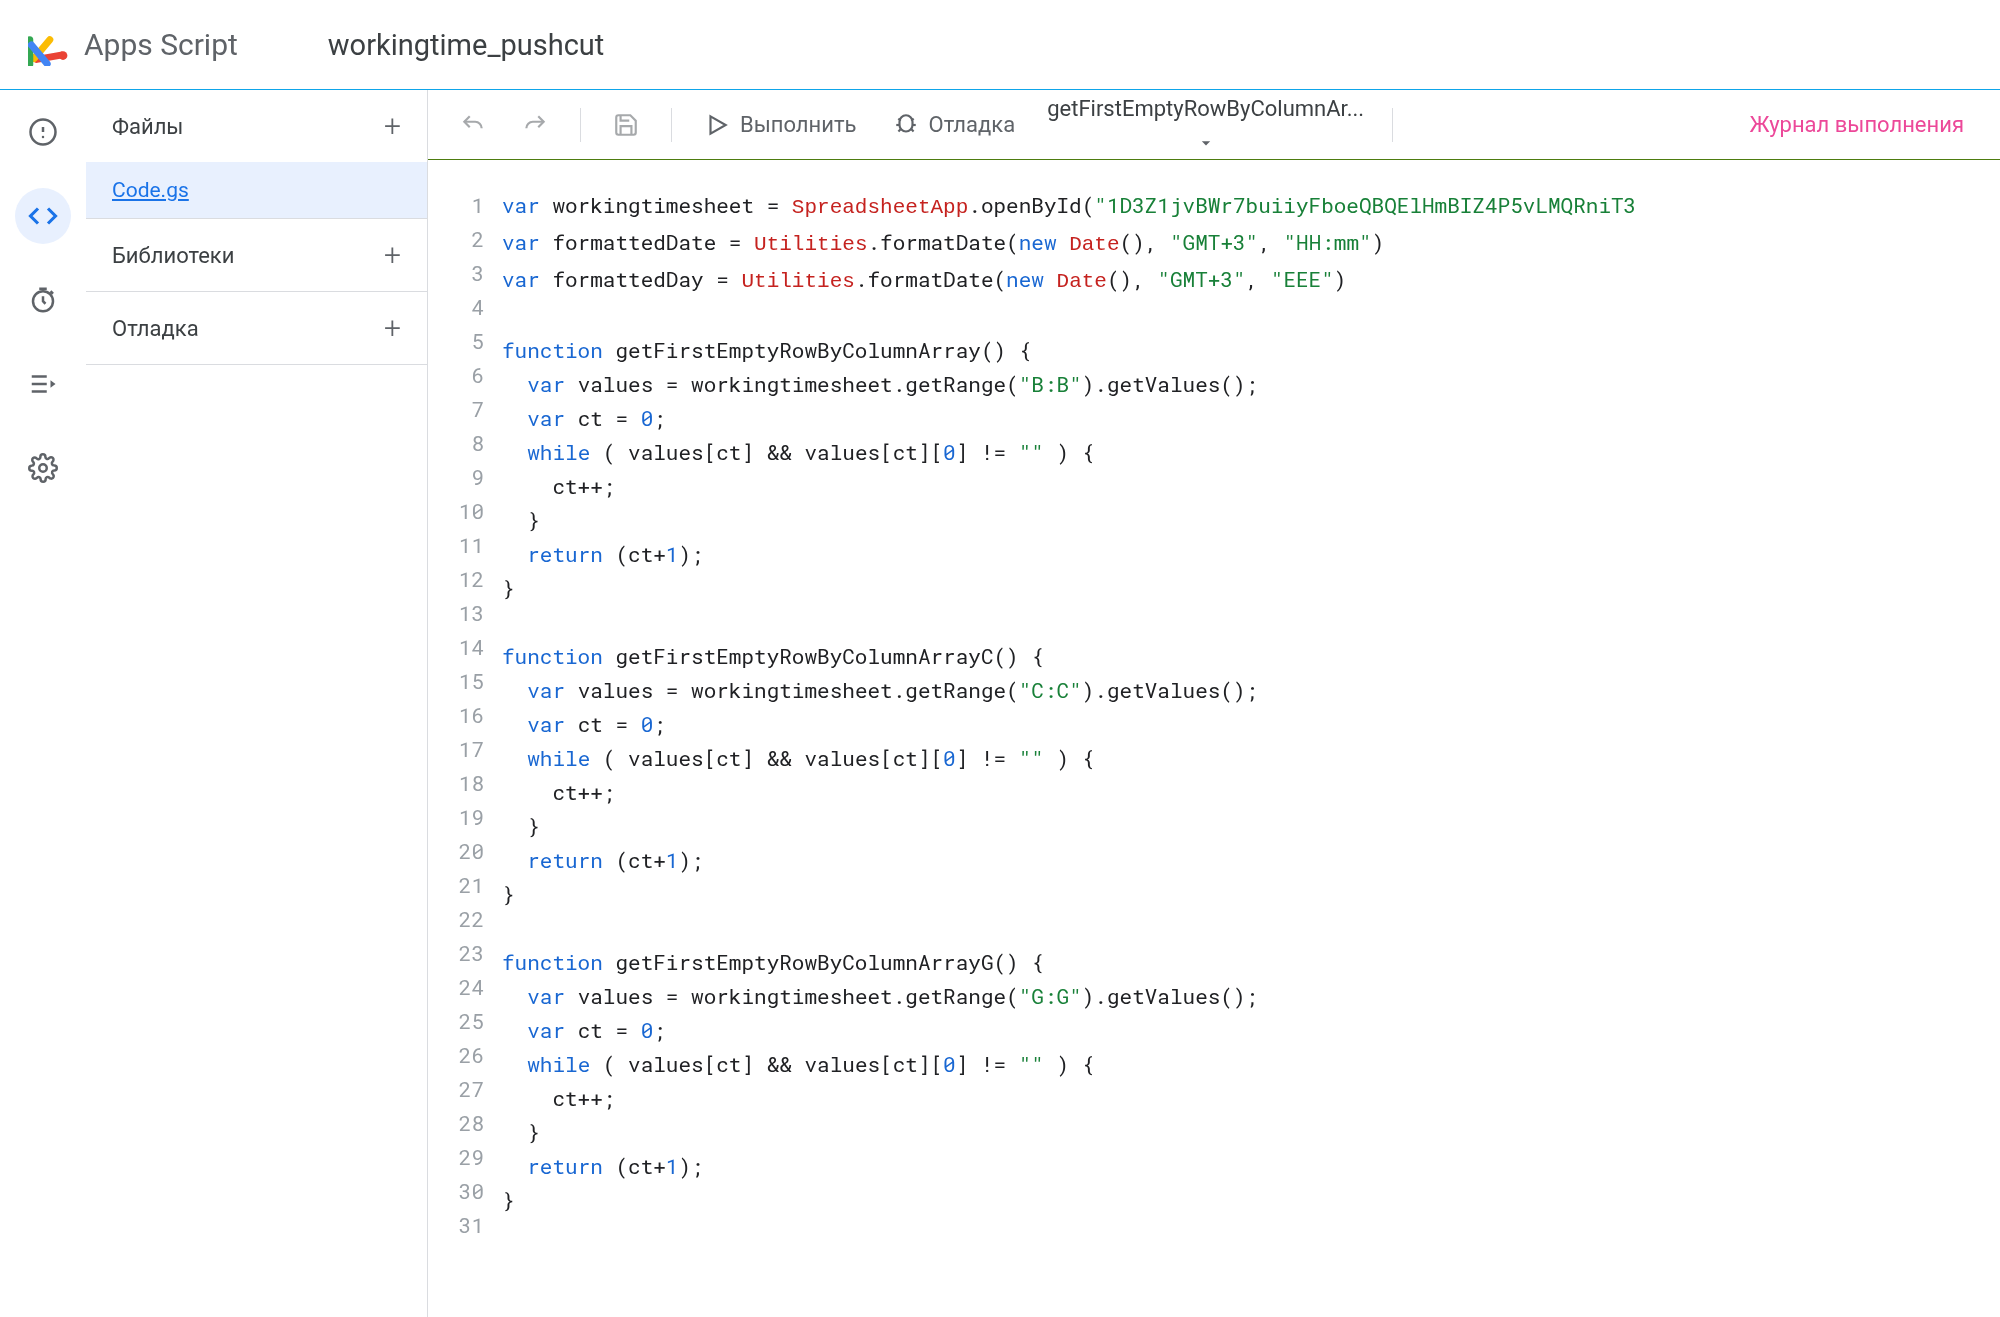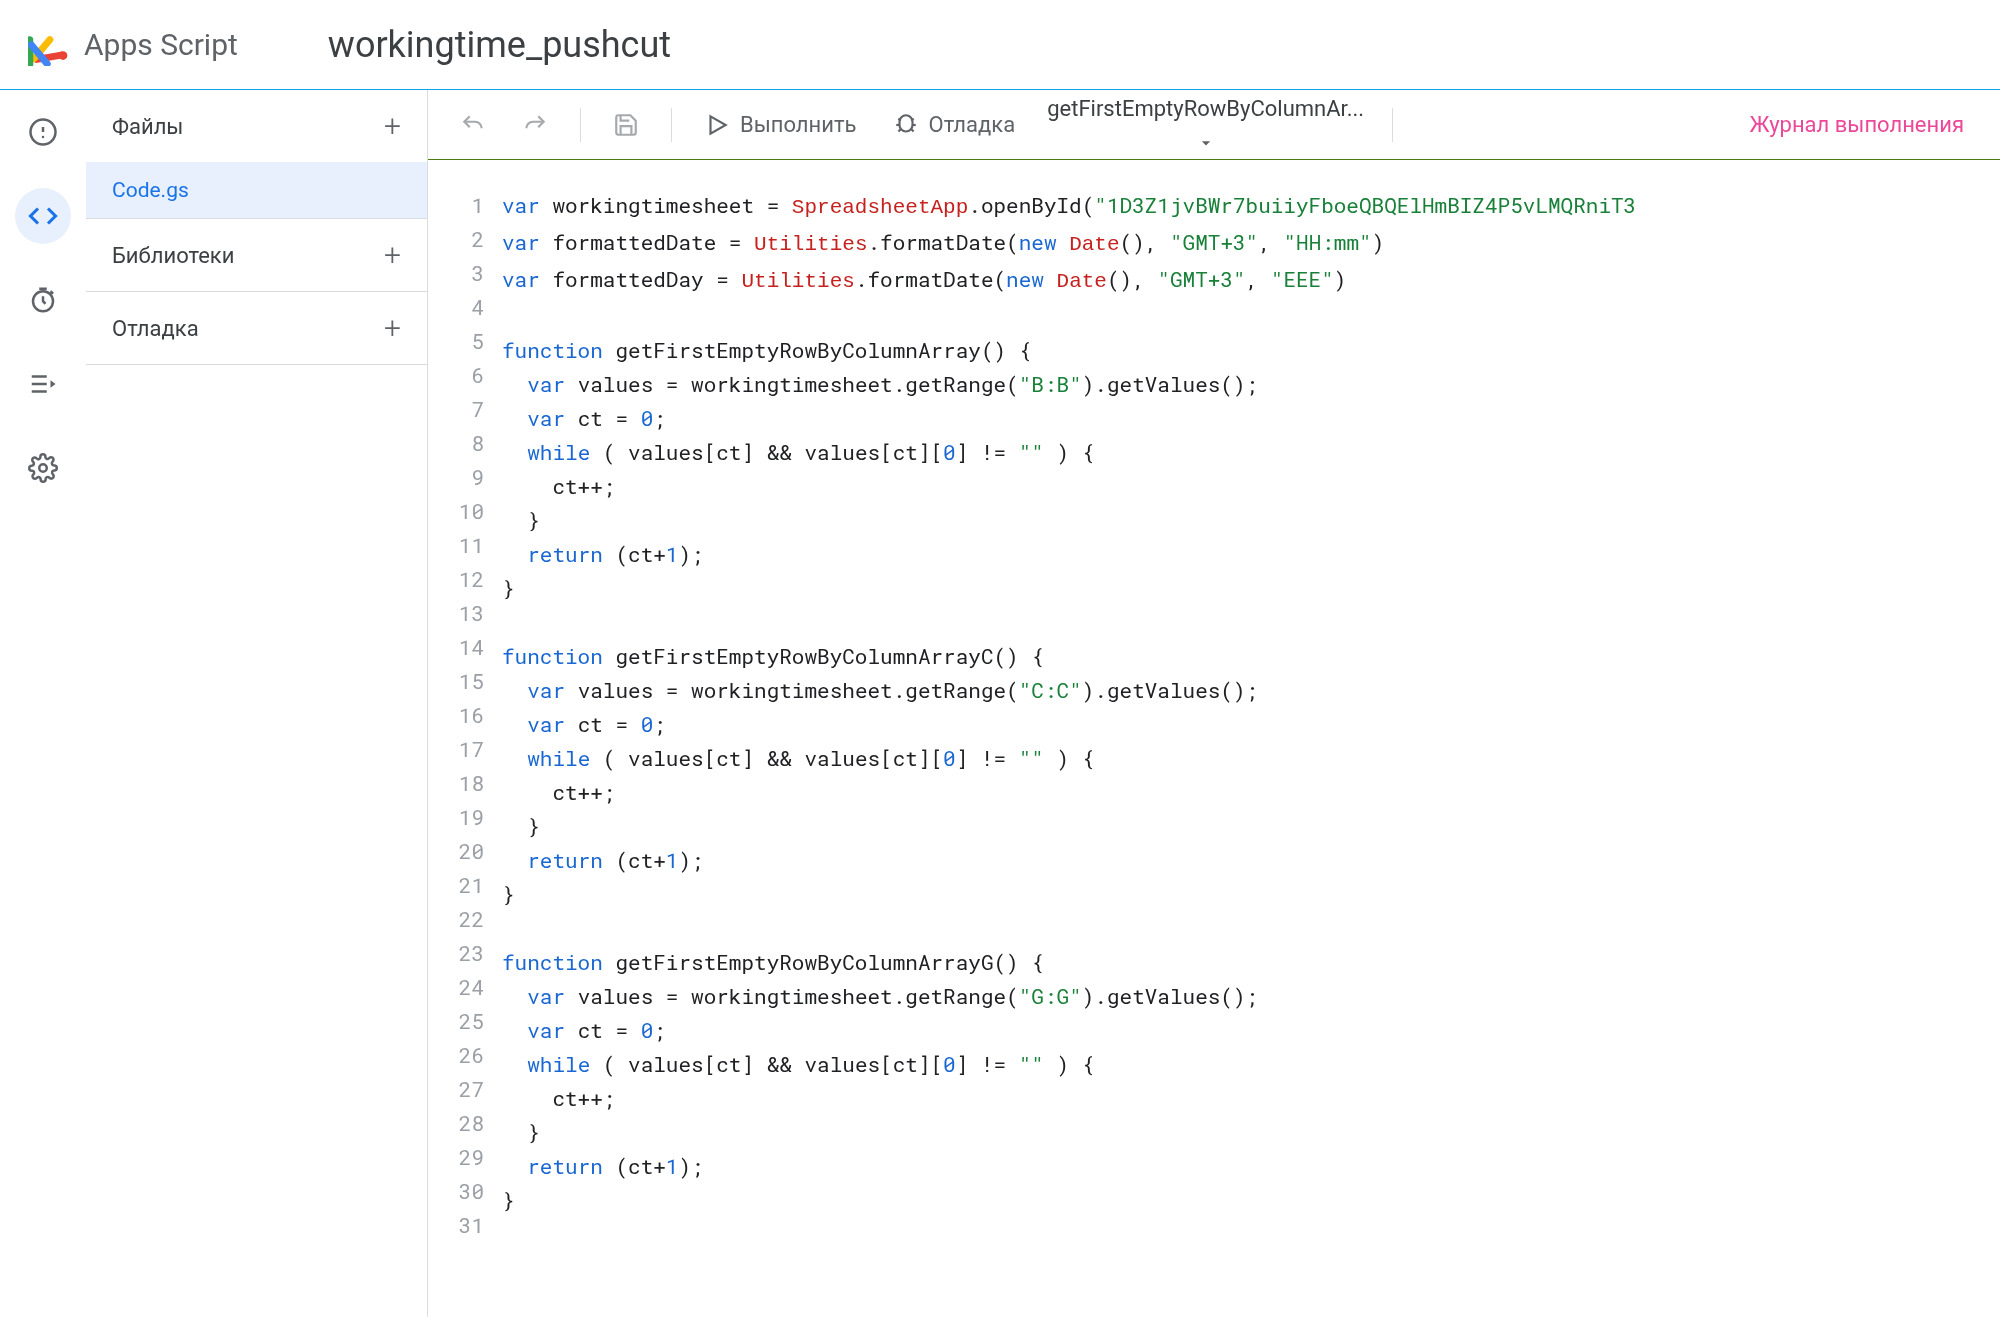--- a/index.html
+++ b/index.html
@@ -16,21 +16,21 @@
   .header {
     display: flex;
     align-items: center;
     height: 90px;
     padding: 0 28px;
     border-bottom: 1px solid #0ea5e9;
   }
   .logo-wrap { display: flex; align-items: center; gap: 14px; }
   .logo-icon svg { width: 42px; height: 42px; display:block; }
   .appname { font-size: 30px; color: #5f6368; font-weight: 400; }
-  .projectname { font-size: 36px; color: #3c4043; margin-left: 90px; }
+  .projectname { font-size: 29px; color: #3c4043; margin-left: 90px; }
 
   
   .body-row { display: flex; height: calc(100% - 90px); }
 
   
   .rail {
     width: 86px;
     display: flex;
     flex-direction: column;
     align-items: center;
@@ -55,20 +55,21 @@
     height: 72px; padding: 0 26px;
     font-size: 22px; color:#3c4043;gap:7px;
   }
   .plus { font-size: 30px; color:#5f6368; font-weight:300; cursor:pointer; line-height:1; }
   .file-item {
     height: 56px; display:flex; align-items:center;
     padding: 0 26px;
     font-size: 21px;
     background:#e8f0fe; color:#1a73e8;
     cursor:pointer;
+    text-decoration:underline;
   }
 
   
   .main { flex: 1; display:flex; flex-direction:column; min-width:0; }
   .toolbar {
     height: 70px;
     display:flex; align-items:center;
     padding: 0 18px;
     border-bottom: 1px solid #4d7c0f;
     gap: 8px;

